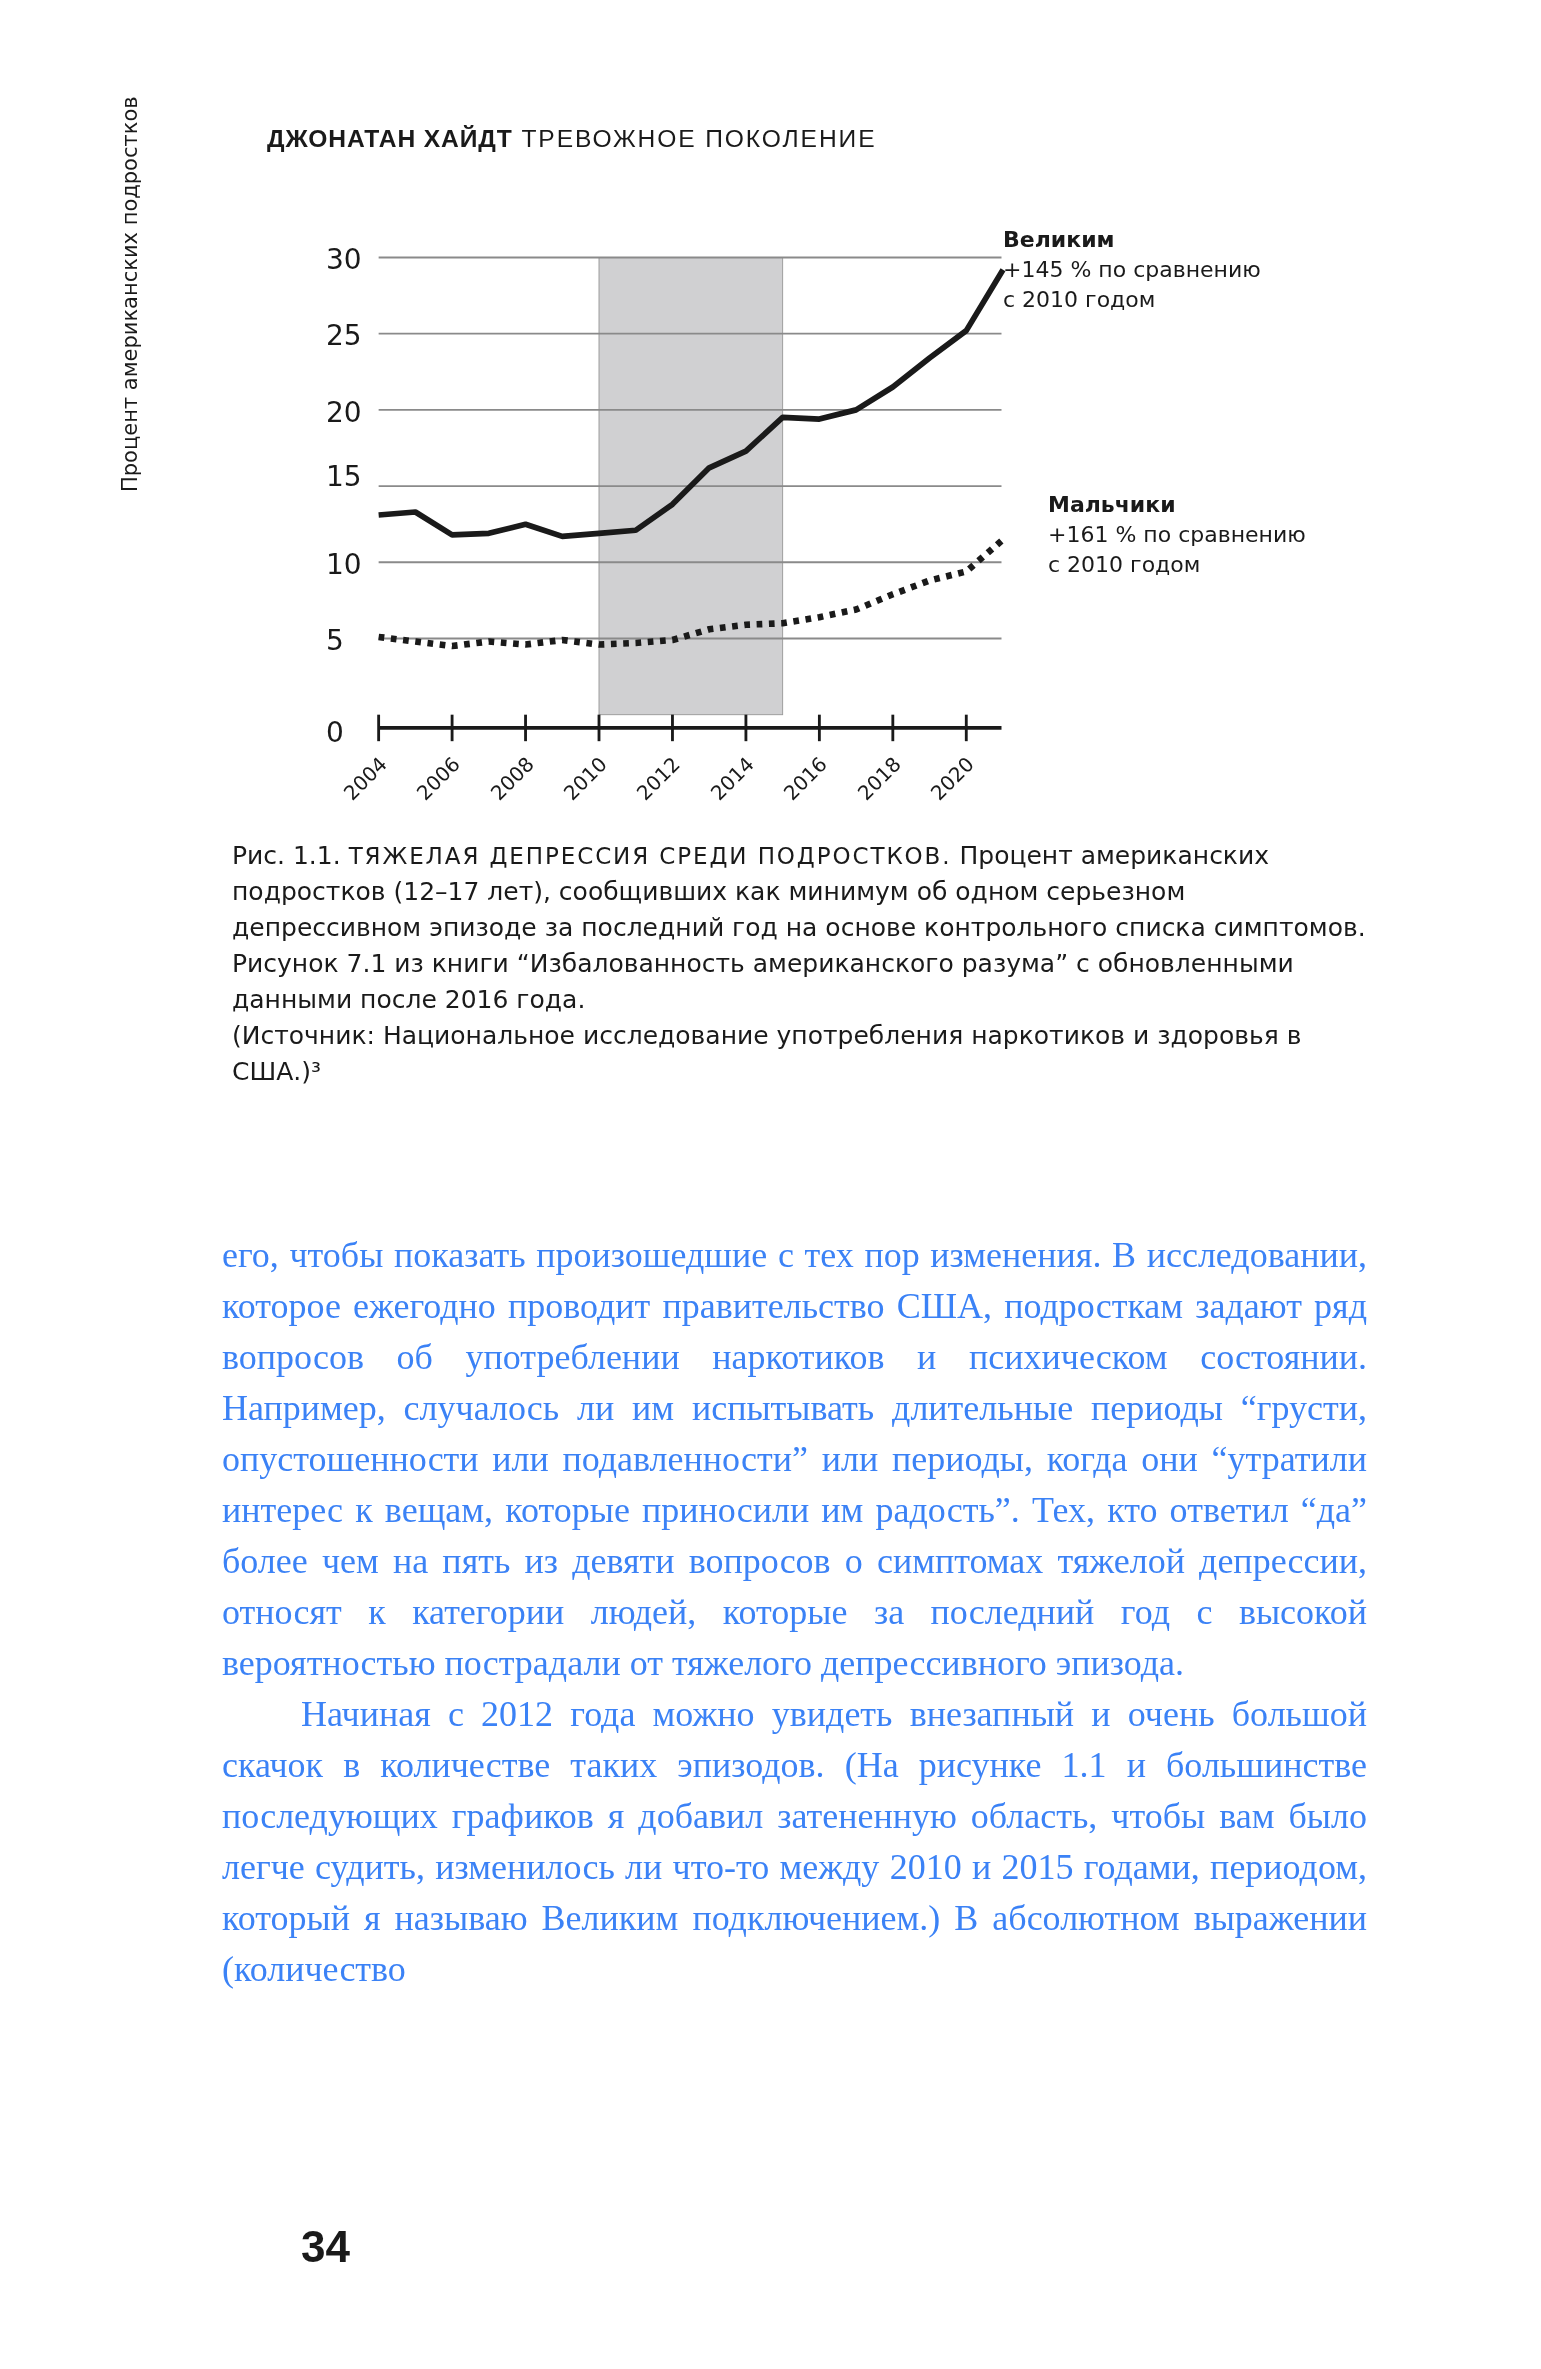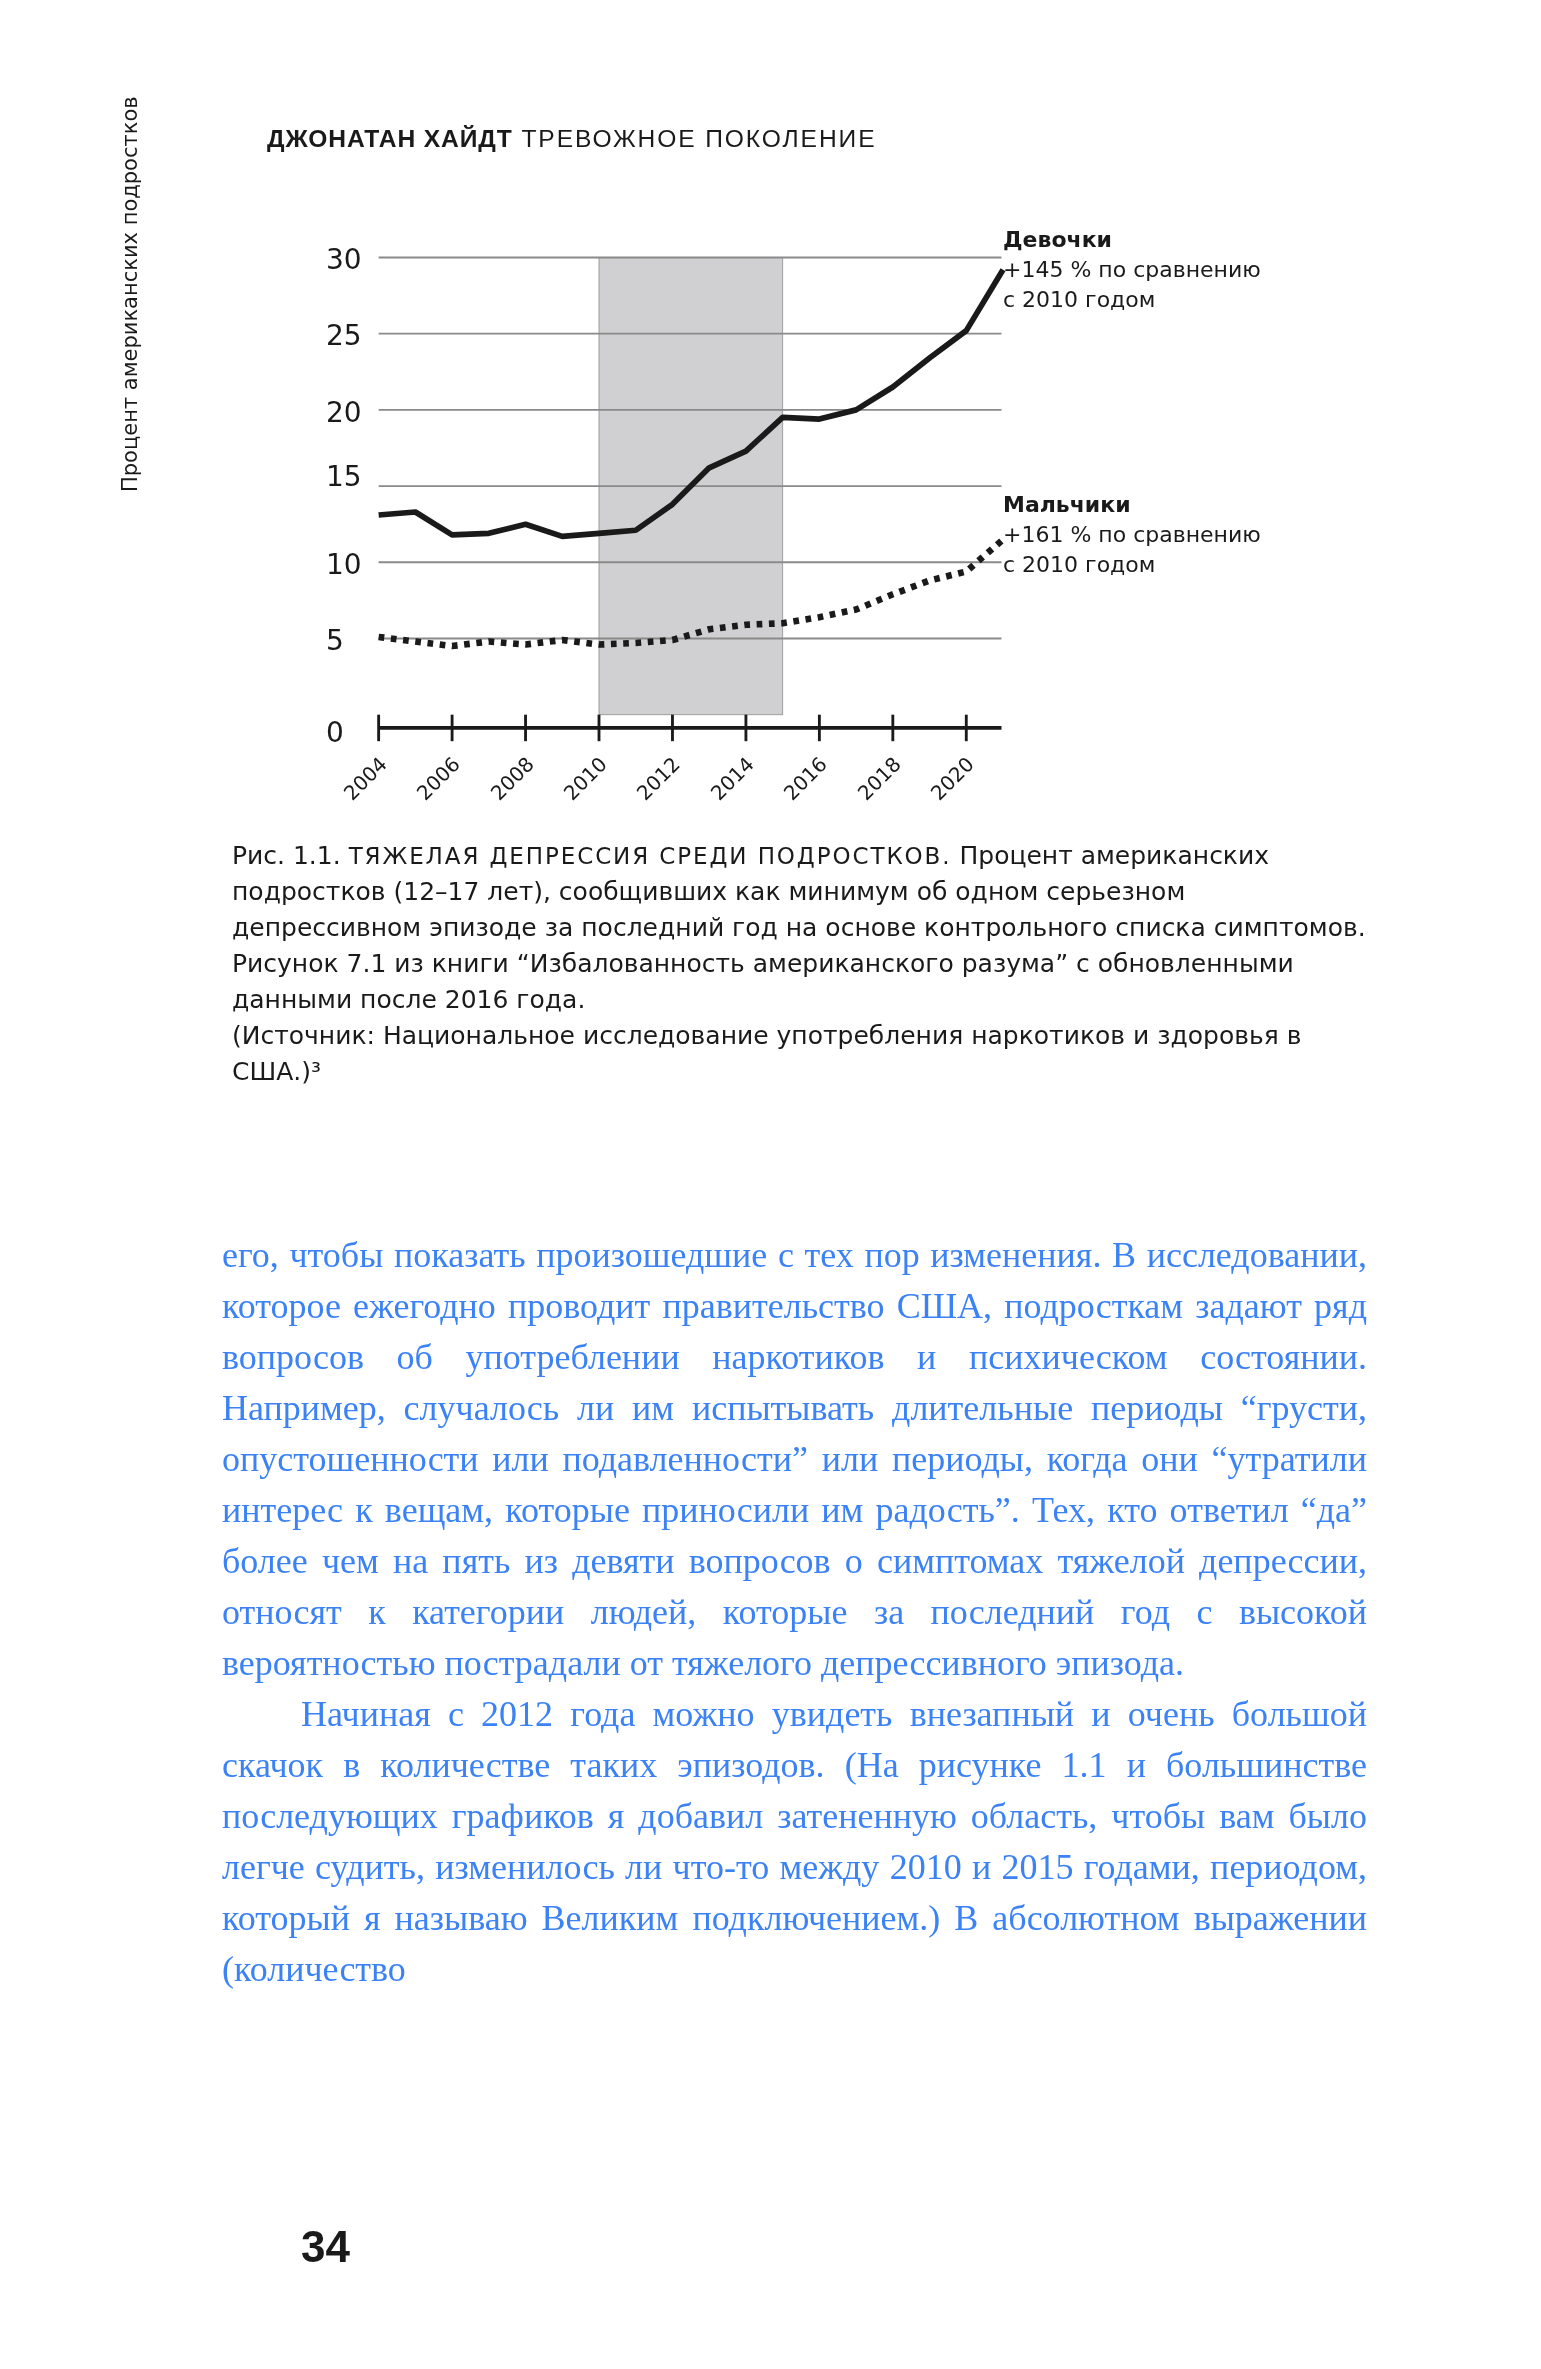--- a/index.html
+++ b/index.html
@@ -71,25 +71,25 @@
       <div class="xtick" style="left: 471px; top: 752px;">2008</div>
       <div class="xtick" style="left: 544px; top: 752px;">2010</div>
       <div class="xtick" style="left: 617px; top: 752px;">2012</div>
       <div class="xtick" style="left: 691px; top: 752px;">2014</div>
       <div class="xtick" style="left: 764px; top: 752px;">2016</div>
       <div class="xtick" style="left: 838px; top: 752px;">2018</div>
       <div class="xtick" style="left: 911px; top: 752px;">2020</div>
     </div>
 
   <div class="legend" style="left:1003px; top:225px;">
-    <div class="name">Девочки</div>
+    <div class="name">Великим</div>
     <div>+145 % по сравнению</div>
     <div>с 2010 годом</div>
   </div>
-  <div class="legend" style="left:1003px; top:490px;">
+  <div class="legend" style="left:1048px; top:490px;">
     <div class="name">Мальчики</div>
     <div>+161 % по сравнению</div>
     <div>с 2010 годом</div>
   </div>
 </div>
 
 <div class="caption">
   <span>Рис. 1.1.</span>
   <span class="smallcaps">тяжелая депрессия среди подростков.</span>
   <span>Процент американских подростков (12–17 лет), сообщивших как минимум об одном серьезном депрессивном эпизоде за последний год на основе контрольного списка симптомов. Рисунок 7.1 из книги “Избалованность американского разума” с обновленными данными после 2016 года.</span><br>

